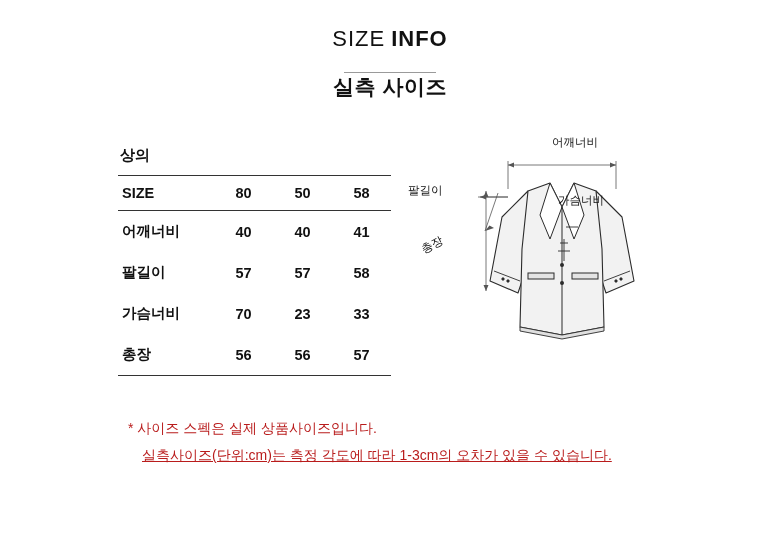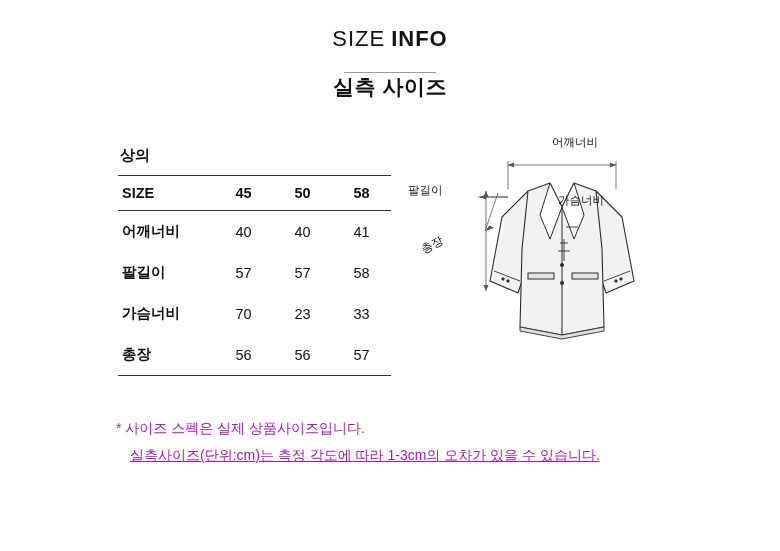--- a/index.html
+++ b/index.html
@@ -81,21 +81,21 @@
     width: 272px;
     table-layout: fixed;
   }
   table.size-table th,
   table.size-table td {
     font-size: 14.5px;
     color: #111111;
     padding: 11px 0;
     text-align: center;
     border-top: 1px solid #333333;
-    font-weight: 400;
+    font-weight: 700;
   }
   table.size-table thead th {
     border-top: 1px solid #333333;
     border-bottom: 1px solid #333333;
     font-weight: 700;
     padding: 9px 0;
   }
   table.size-table tbody tr:last-child td {
     border-bottom: 1px solid #333333;
   }
@@ -128,22 +128,23 @@
   .lbl-shoulder { left: 162px; top: 4px; }
   .lbl-sleeve   { left: 18px;  top: 52px; }
   .lbl-chest    { left: 168px; top: 62px; }
   .lbl-total    { left: 32px;  top: 112px; transform: rotate(-28deg); transform-origin: left center; }
 
   
   .notes {
     margin-top: 34px;
     padding-left: 116px;
     font-size: 14px;
-    color: #a21caf;
+    color: #b91c1c;
     line-height: 1.9;
+    margin-left: 12px;
   }
   .notes .note-line { white-space: nowrap; }
   .notes .indent { padding-left: 14px; text-decoration: underline; }
 </style>
 </head>
 <body>
 
 <div class="page">
 
   <div class="header">
@@ -161,21 +162,21 @@
       <table class="size-table">
         <colgroup>
           <col class="c-label">
           <col class="c-val">
           <col class="c-val">
           <col class="c-val">
         </colgroup>
         <thead>
           <tr>
             <th class="rowhead">SIZE</th>
-            <th>45</th>
+            <th>80</th>
             <th>50</th>
             <th>58</th>
           </tr>
         </thead>
         <tbody>
           <tr>
             <td class="rowhead">어깨너비</td>
             <td>40</td>
             <td>40</td>
             <td>41</td>

